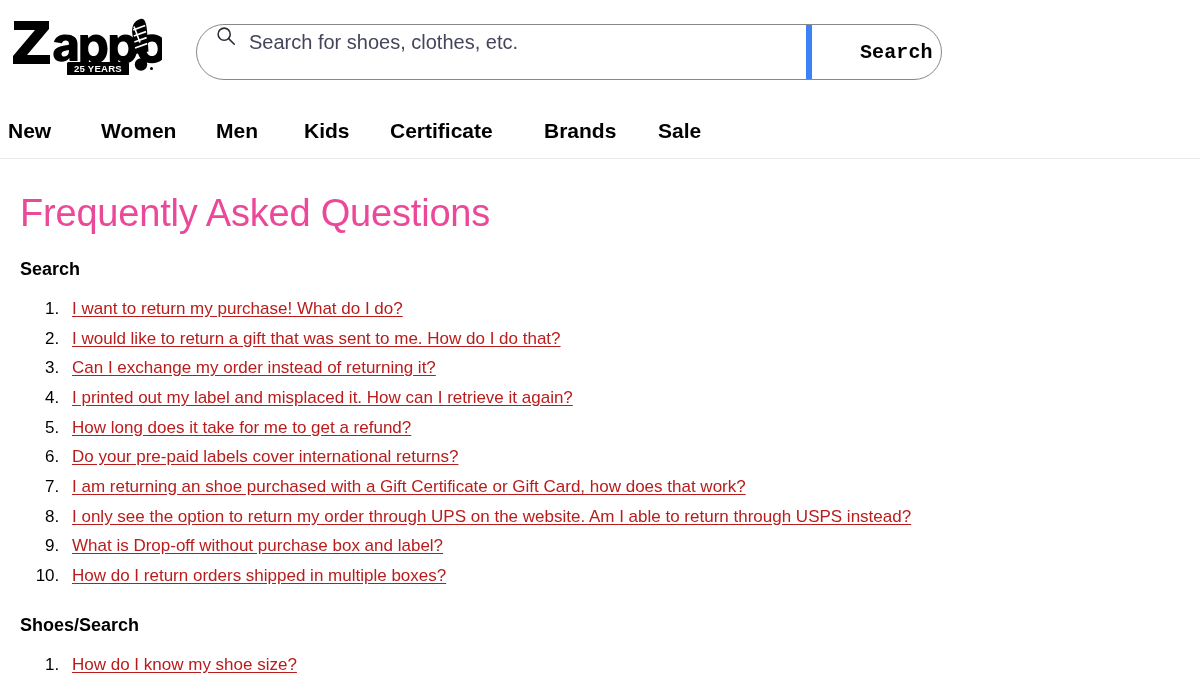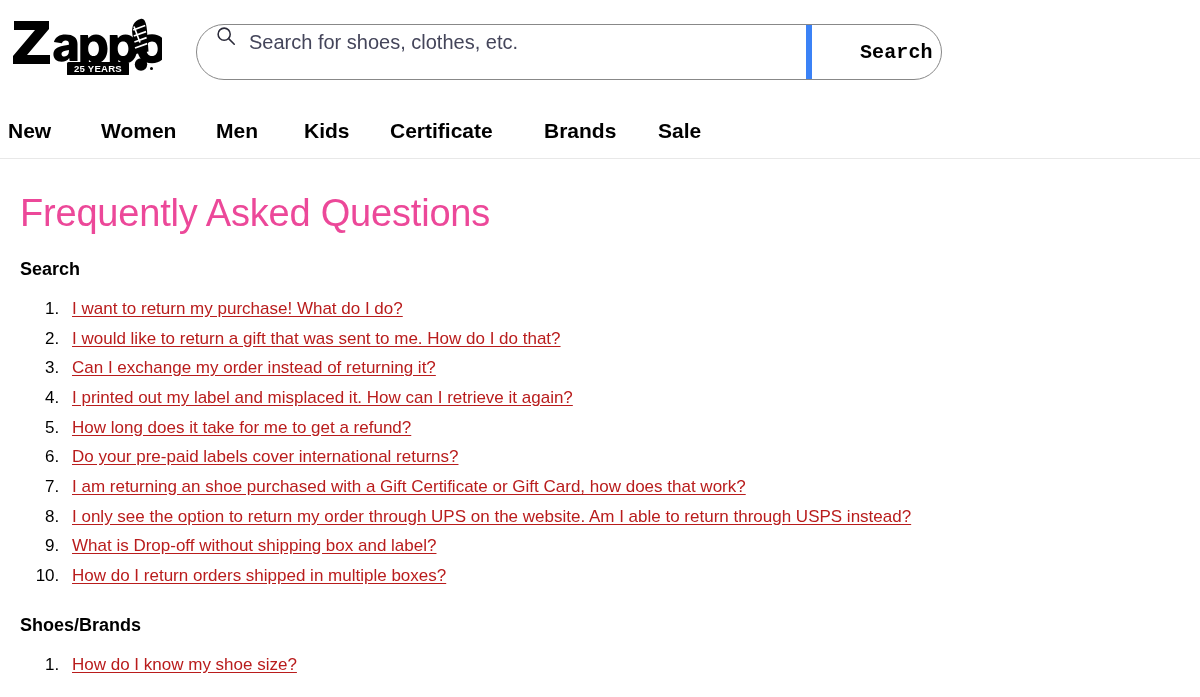--- a/index.html
+++ b/index.html
@@ -249,25 +249,25 @@
     <h2 class="section-heading">Search</h2>
     <ol class="faq-list">
       <li><a class="faq-link">I want to return my purchase! What do I do?</a></li>
       <li><a class="faq-link">I would like to return a gift that was sent to me. How do I do that?</a></li>
       <li><a class="faq-link">Can I exchange my order instead of returning it?</a></li>
       <li><a class="faq-link">I printed out my label and misplaced it. How can I retrieve it again?</a></li>
       <li><a class="faq-link">How long does it take for me to get a refund?</a></li>
       <li><a class="faq-link">Do your pre-paid labels cover international returns?</a></li>
       <li><a class="faq-link">I am returning an shoe purchased with a Gift Certificate or Gift Card, how does that work?</a></li>
       <li><a class="faq-link">I only see the option to return my order through UPS on the website. Am I able to return through USPS instead?</a></li>
-      <li><a class="faq-link">What is Drop-off without shipping box and label?</a></li>
+      <li><a class="faq-link">What is Drop-off without purchase box and label?</a></li>
       <li><a class="faq-link">How do I return orders shipped in multiple boxes?</a></li>
     </ol>
   </section>
 
   <section class="section">
-    <h2 class="section-heading">Shoes/Brands</h2>
+    <h2 class="section-heading">Shoes/Search</h2>
     <ol class="faq-list">
       <li><a class="faq-link">How do I know my shoe size?</a></li>
     </ol>
   </section>
 
 </div>
 
 </body></html>

